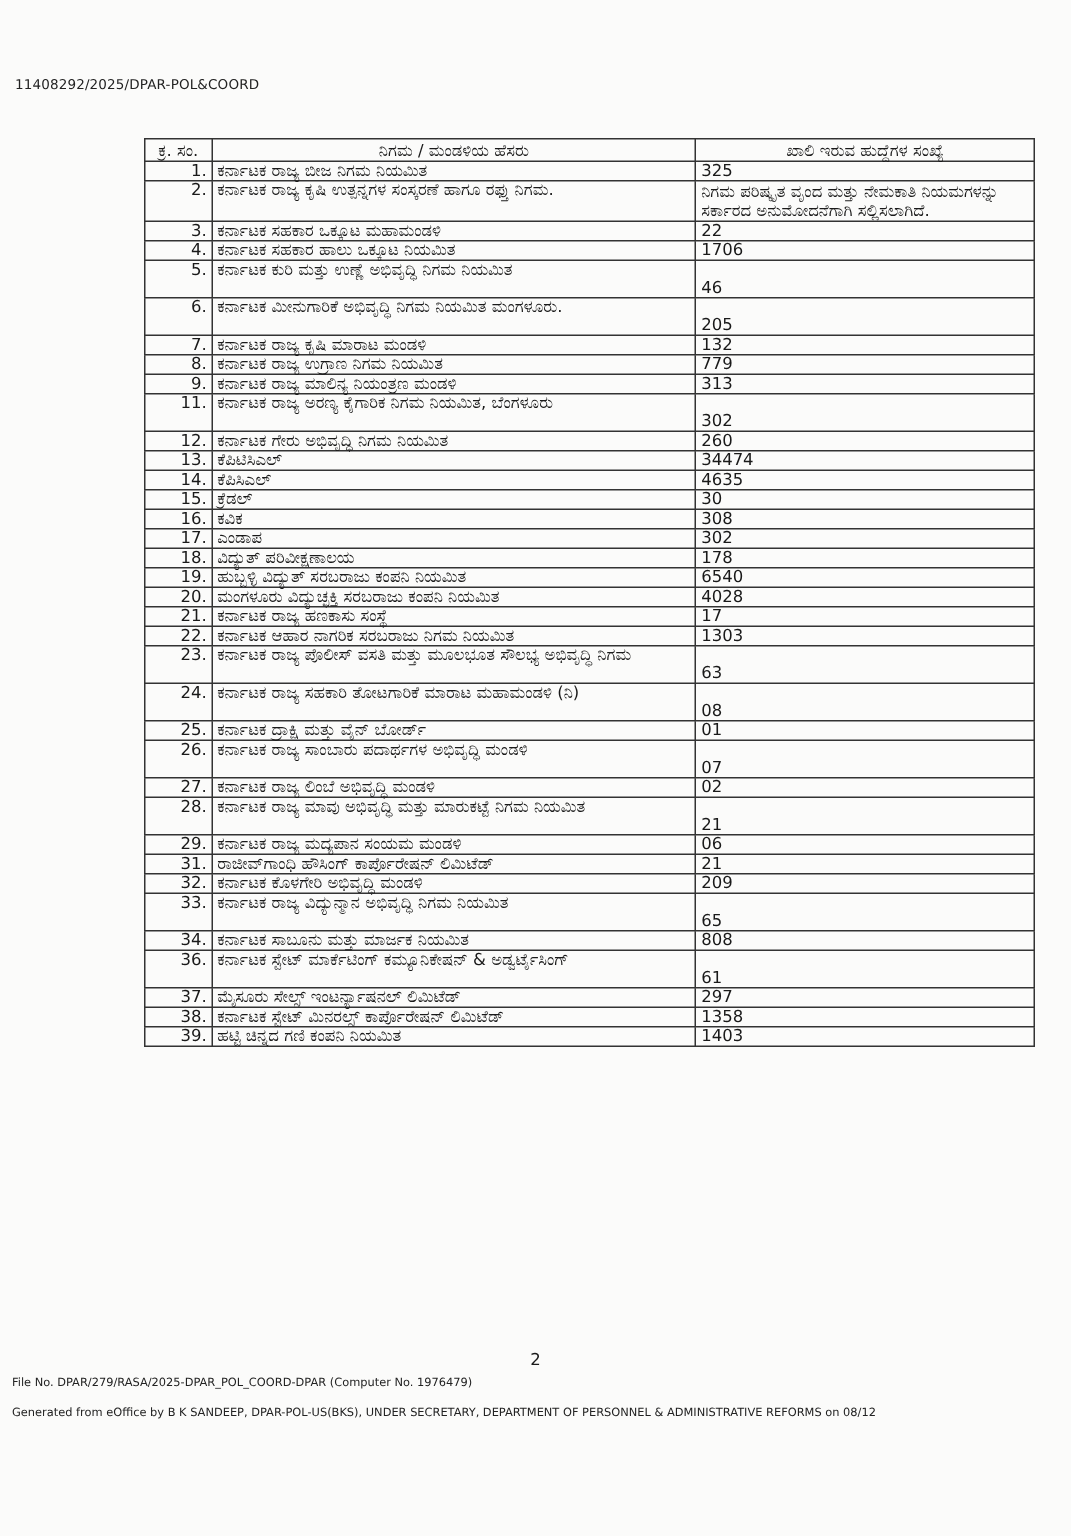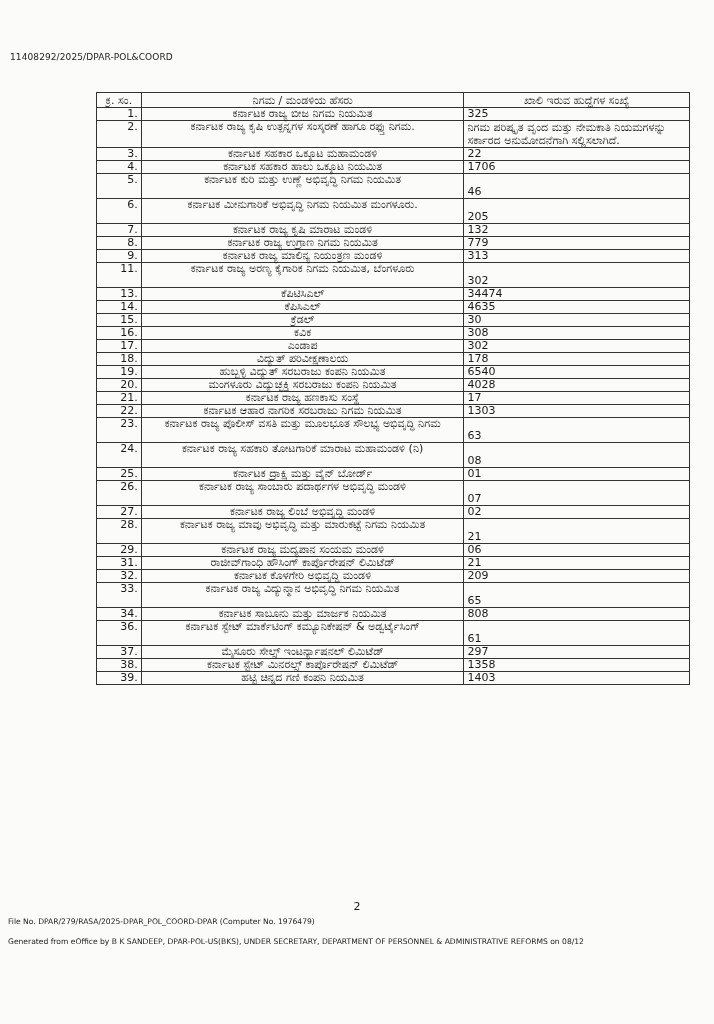--- a/index.html
+++ b/index.html
@@ -15,21 +15,21 @@
   table.doc {
     position: absolute; left: 96px; top: 92px; width: 594px;
     border-collapse: collapse; font-size: 11px; line-height: 12px;
   }
   table.doc td, table.doc th {
     border: 1px solid #333; padding: 0 3px; vertical-align: top;
     font-weight: normal;
   }
   table.doc th { text-align: center; vertical-align: top; padding-top: 2px; }
   .c-sn { width: 38px; text-align: center; }
-  .c-name { width: 318px; text-align: center; }
+  .c-name { width: 318px; }
   .c-val { width: 220px; text-align: left; vertical-align: bottom !important; }
   td.c-sn { text-align: right; padding-right: 6px; }
   tr.r1 td { height: 12px; }
   tr.r2 td { height: 24px; }
   .remark { line-height: 13px; padding: 2px 2px 1px 2px; margin-top: 24px; }
   .page-num {
     position: absolute; left: 0; width: 714px; top: 900px; text-align: center;
     font-size: 11px;
   }
   .footer1 { position: absolute; left: 8px; top: 917px; font-size: 7.6px; color: #222; text-align: right; }
@@ -93,20 +93,25 @@
         <td class="c-sn">9.</td>
         <td class="c-name">ಕರ್ನಾಟಕ ರಾಜ್ಯ ಮಾಲಿನ್ಯ ನಿಯಂತ್ರಣ ಮಂಡಳಿ</td>
         <td class="c-val">313</td>
       </tr>
       <tr class="r2">
         <td class="c-sn">11.</td>
         <td class="c-name">ಕರ್ನಾಟಕ ರಾಜ್ಯ ಅರಣ್ಯ ಕೈಗಾರಿಕ ನಿಗಮ ನಿಯಮಿತ, ಬೆಂಗಳೂರು</td>
         <td class="c-val">302</td>
       </tr>
       <tr class="r1">
+        <td class="c-sn">12.</td>
+        <td class="c-name">ಕರ್ನಾಟಕ ಗೇರು ಅಭಿವೃದ್ಧಿ ನಿಗಮ ನಿಯಮಿತ</td>
+        <td class="c-val">260</td>
+      </tr>
+      <tr class="r1">
         <td class="c-sn">13.</td>
         <td class="c-name">ಕೆಪಿಟಿಸಿಎಲ್</td>
         <td class="c-val">34474</td>
       </tr>
       <tr class="r1">
         <td class="c-sn">14.</td>
         <td class="c-name">ಕೆಪಿಸಿಎಲ್</td>
         <td class="c-val">4635</td>
       </tr>
       <tr class="r1">

